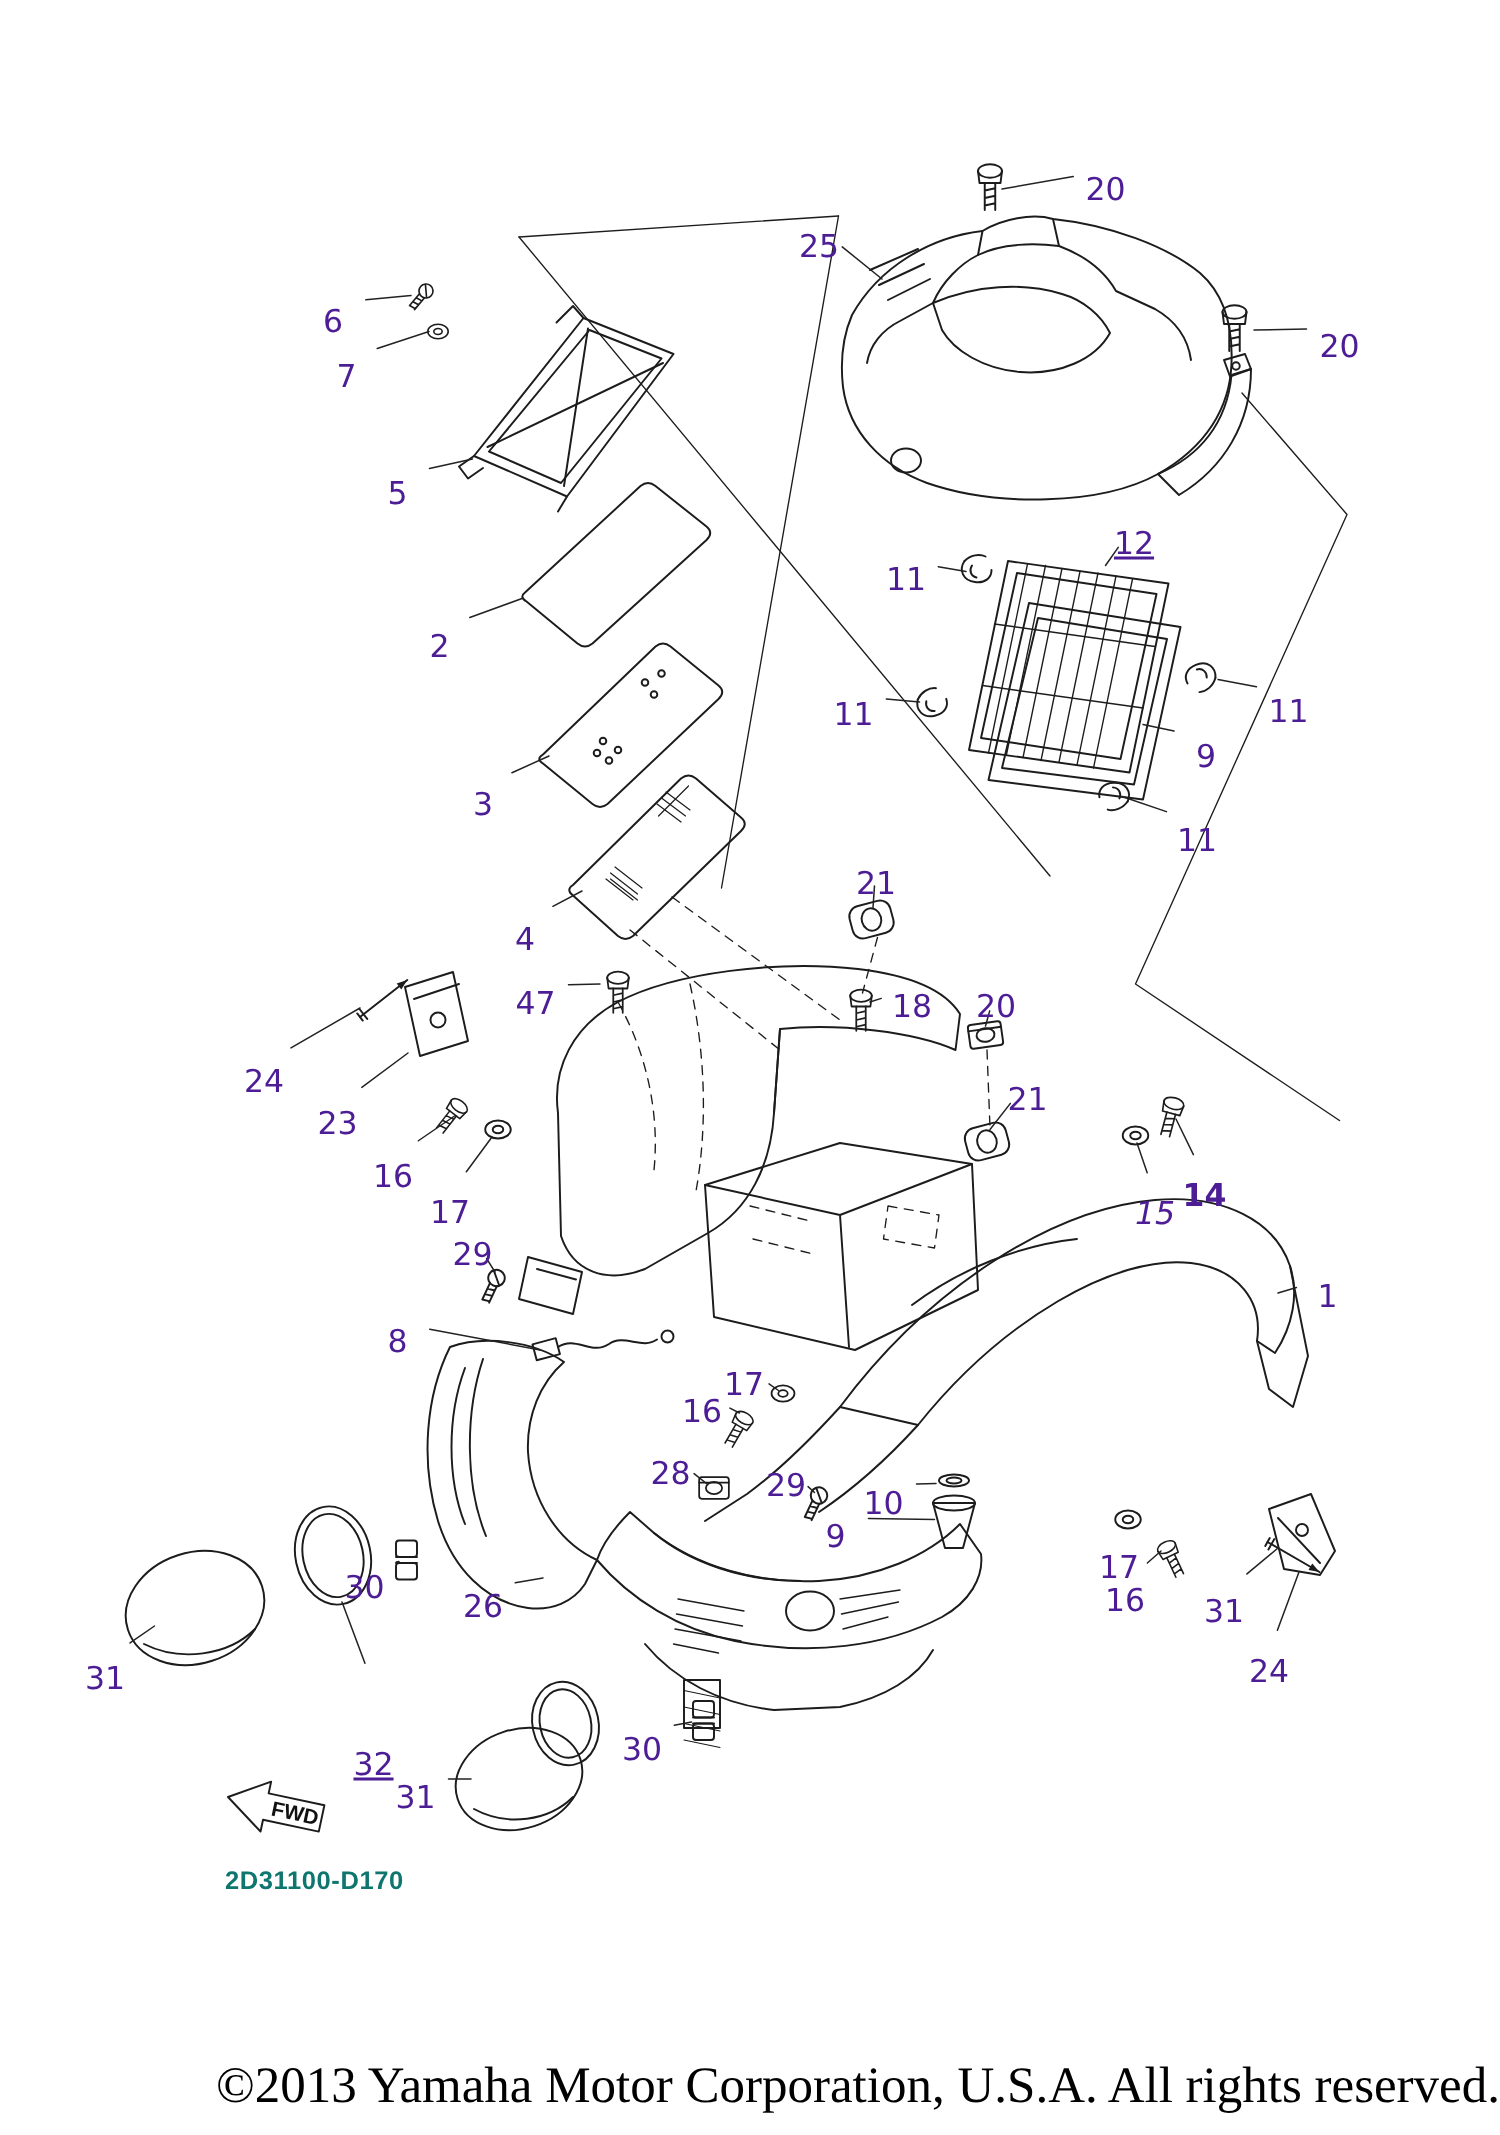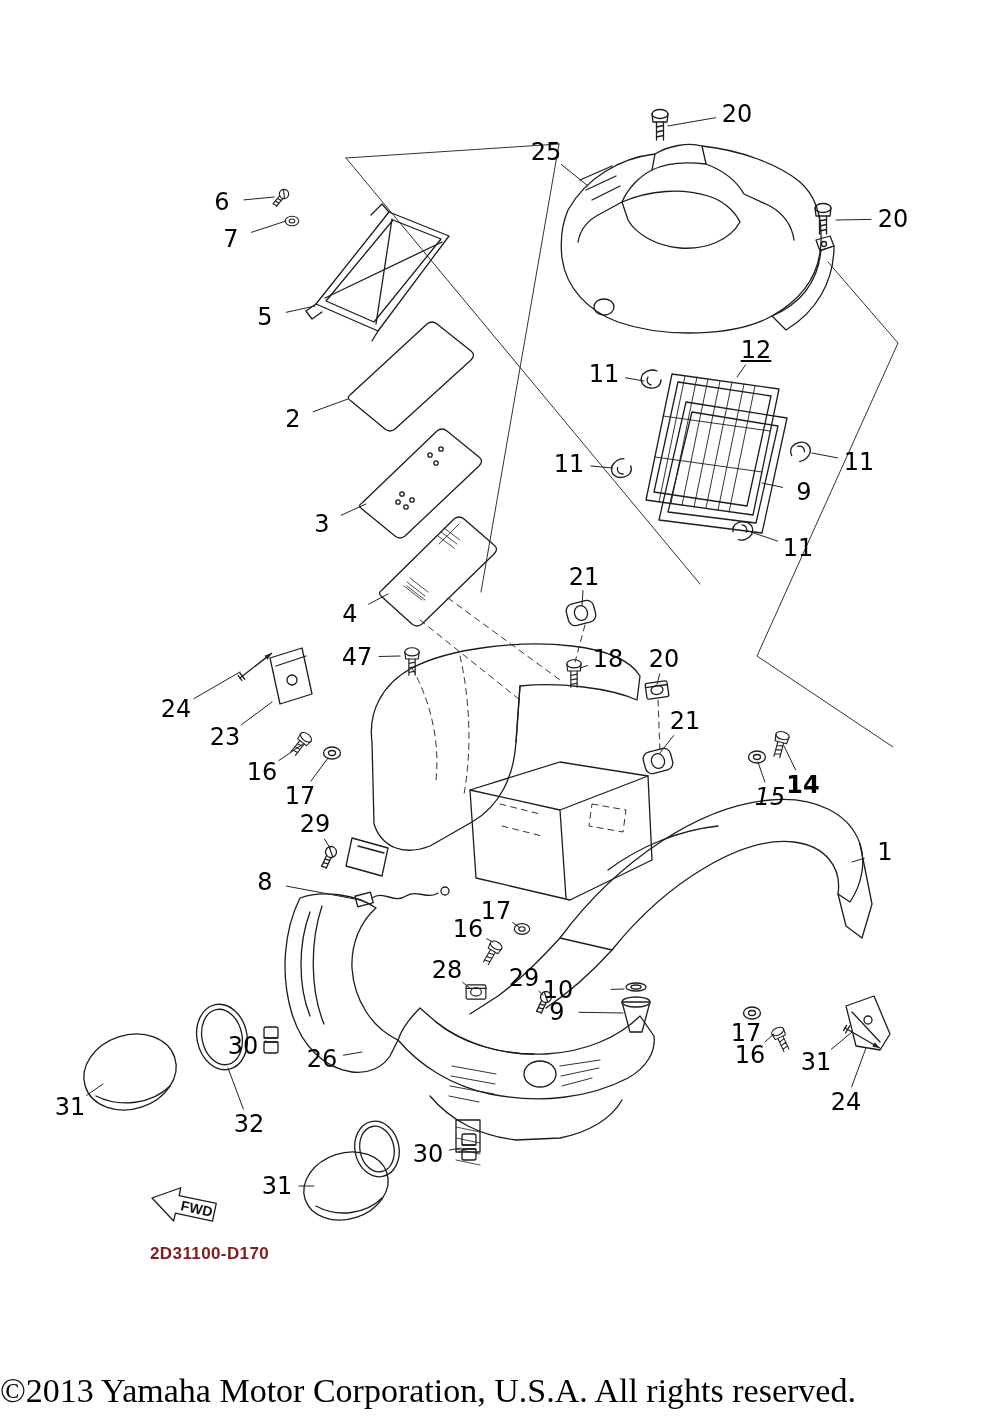--- a/index.html
+++ b/index.html
@@ -5,28 +5,28 @@
   * { margin:0; padding:0; box-sizing:border-box; }
   html,body { background:#ffffff; }
   .page {
     position:relative; width:1000px; height:1423px; background:#ffffff;
     font-family:"Liberation Sans", sans-serif; overflow:hidden;
   }
   .art { position:absolute; left:0; top:0; width:1000px; height:1423px; }
   .callout {
     position:absolute; transform:translate(-50%,-50%);
     font-family:"DejaVu Sans","Liberation Sans",sans-serif;
-    font-size:24px; color:#000000; white-space:nowrap;
+    font-size:21px; color:#4c1d95; white-space:nowrap;margin-top:12px;
   }
   .diagram-code {
     position:absolute; left:150px; top:1244px;
-    font-size:17px; font-weight:600; letter-spacing:.4px; color:#7f1d1d;
+    font-size:17px; font-weight:600; letter-spacing:.4px; color:#0f766e;
   }
   .copyright {
-    position:absolute; left:0; right:0; top:1372px; text-align:left;
+    position:absolute; left:0; right:0; top:1372px; text-align:right;
     font-family:"Liberation Serif", serif; font-size:34px; color:#000;
     white-space:nowrap;
   }
   #leader-lines line { stroke:#222; stroke-width:1; }
 </style>
 </head>
 <body>
 
 <div class="page">
 
@@ -392,29 +392,29 @@
       <div class="callout" style="left: 803px; top: 785px; font-weight: bold;">14</div>
       <div class="callout" style="left: 770px; top: 797px; font-style: italic;">15</div>
       <div class="callout" style="left: 300px; top: 796px;">17</div>
       <div class="callout" style="left: 315px; top: 824px;">29</div>
       <div class="callout" style="left: 885px; top: 852px;">1</div>
       <div class="callout" style="left: 265px; top: 882px;">8</div>
       <div class="callout" style="left: 496px; top: 911px;">17</div>
       <div class="callout" style="left: 468px; top: 929px;">16</div>
       <div class="callout" style="left: 447px; top: 970px;">28</div>
       <div class="callout" style="left: 524px; top: 978px;">29</div>
-      <div class="callout" style="left: 558px; top: 990px;">10</div>
+      <div class="callout" style="left: 589px; top: 990px;">10</div>
       <div class="callout" style="left: 557px; top: 1012px;">9</div>
       <div class="callout" style="left: 746px; top: 1033px;">17</div>
       <div class="callout" style="left: 243px; top: 1046px;">30</div>
       <div class="callout" style="left: 750px; top: 1055px;">16</div>
       <div class="callout" style="left: 322px; top: 1059px;">26</div>
       <div class="callout" style="left: 816px; top: 1062px;">31</div>
       <div class="callout" style="left: 70px; top: 1107px;">31</div>
       <div class="callout" style="left: 846px; top: 1102px;">24</div>
-      <div class="callout" style="left: 249px; top: 1124px;">32</div>
+      <div class="callout" style="left: 249px; top: 1164px; text-decoration: underline;">32</div>
       <div class="callout" style="left: 428px; top: 1154px;">30</div>
       <div class="callout" style="left: 277px; top: 1186px;">31</div>
     </div>
 
   <div class="diagram-code">2D31100-D170</div>
   <div class="copyright">©2013 Yamaha Motor Corporation, U.S.A. All rights reserved.</div>
 </div>
 
 </body></html>

